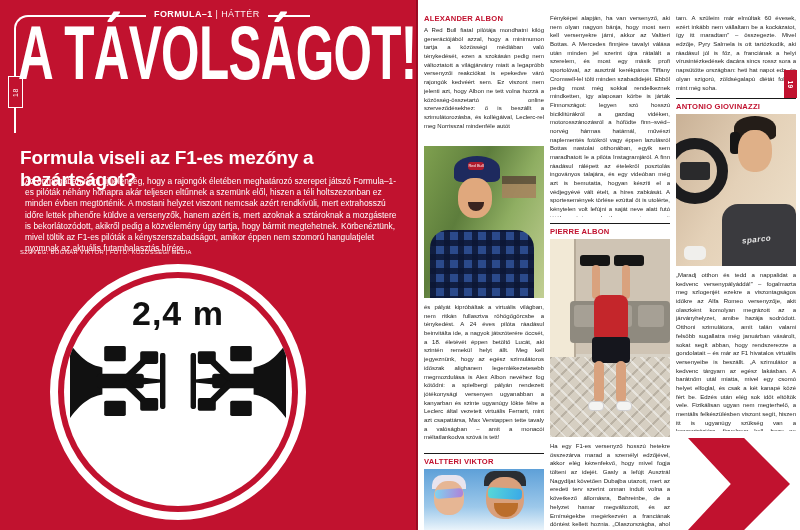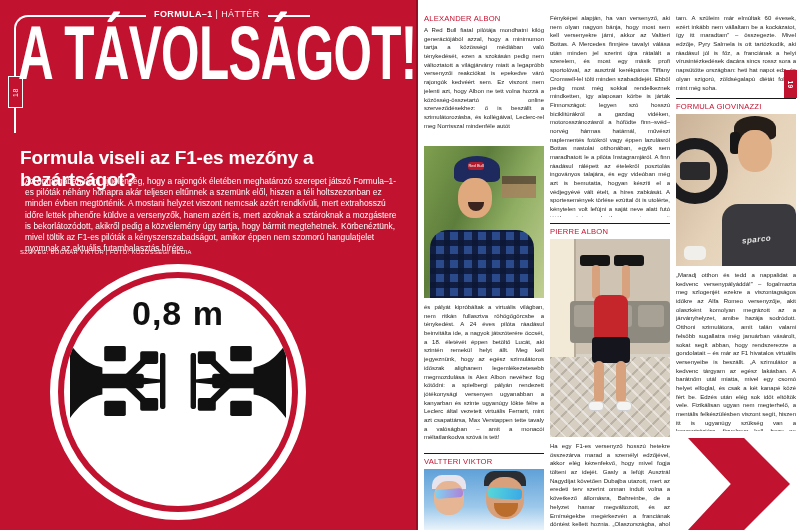--- a/index.html
+++ b/index.html
@@ -39,21 +39,21 @@
   .sign-cars{width:216px;height:92px;margin-top:2px;}
 
   
   .gutter{position:absolute;left:416px;top:0;width:9px;height:530px;
     background:linear-gradient(90deg,rgba(60,0,10,.35),rgba(0,0,0,.08) 45%,rgba(0,0,0,0));pointer-events:none;}
 
   
   .right-page{position:absolute;left:418px;top:0;width:382px;height:530px;background:#fff;
     padding:14px 4px 0 6px;display:flex;gap:6px;}
   .col{width:120px;display:flex;flex-direction:column;}
-  .colhead{color:var(--red);font-size:7.6px;font-weight:normal;letter-spacing:.2px;margin-bottom:3px;}
+  .colhead{color:var(--red);font-size:7.6px;font-weight:bold;letter-spacing:.2px;margin-bottom:3px;}
   .colhead.ruled{border-top:1.5px solid #1a1a1a;padding-top:3px;margin-top:2px;}
   .body{font-size:6px;line-height:1.45;text-align:justify;color:var(--ink);overflow:hidden;}
   .h118{height:116px;margin-bottom:4px;}
   .h146{height:144px;margin-bottom:4px;}
   .h205{height:203px;margin-bottom:4px;}
   .h80{height:78px;margin-bottom:4px;}
   .h160{height:160px;}
   .grow{flex:1;}
   .photo{position:relative;overflow:hidden;margin-bottom:5px;flex-shrink:0;}
 
@@ -136,21 +136,21 @@
     </div>
     <h1 class="title">
       <span class="t2">A TÁVOLSÁGOT!</span>
     </h1>
     <h2 class="subtitle">Formula viseli az F1-es mezőny a bezártságot?</h2>
     <p class="lead">Az önmagában nem új jelenség, hogy a rajongók életében meghatározó szerepet játszó Formula–1-es pilóták néhány hónapra akár teljesen eltűnnek a szemünk elől, hiszen a téli holtszezonban ez minden évben megtörténik. A mostani helyzet viszont nemcsak azért rendkívüli, mert extrahosszú időre lettek pihenőre küldve a versenyzők, hanem azért is, mert azoknak a sztároknak a mozgástere is bekorlátozódott, akikről pedig a közvélemény úgy tartja, hogy bármit megtehetnek. Körbenéztünk, mivel töltik az F1-es pilóták a kényszerszabadságot, amikor éppen nem szomorú hangulatjelet nyomnak az aktuális futamhalasztás hírére.</p>
     <p class="byline">SZÖVEG: BOGNÁR VIKTOR | FOTÓ: KÖZÖSSÉGI MÉDIA</p>
 
     <div class="sign">
       <div class="sign-inner">
-        <div class="sign-distance">0,8 m</div>
+        <div class="sign-distance">2,4 m</div>
         <svg class="sign-cars" viewBox="0 0 240 90" xmlns="http://www.w3.org/2000/svg">
           <defs>
             <g id="car" fill="#111">
               <path d="M0,4 C14,22 22,27 36,30 L36,60 C22,63 14,68 0,86 Z"></path>
               <rect x="30" y="37" width="52" height="16" rx="3"></rect>
               <rect x="38" y="6" width="24" height="17" rx="2"></rect>
               <rect x="38" y="67" width="24" height="17" rx="2"></rect>
               <polygon points="58,41 84,16 89,21 64,46"></polygon>
               <polygon points="58,49 84,74 89,69 64,44"></polygon>
               <rect x="78" y="12" width="20" height="14" rx="2"></rect>
@@ -213,21 +213,21 @@
         <div class="gasly-leg" style="left:44px;"></div>
         <div class="gasly-leg" style="left:66px;"></div>
         <div class="gasly-shoe" style="left:38px;"></div>
         <div class="gasly-shoe" style="left:66px;"></div>
       </div>
       <p class="body grow">Ha egy F1-es versenyző hosszú hetekre összezárva marad a személyi edzőjével, akkor elég kézenfekvő, hogy mivel fogja tölteni az idejét. Gasly a lefújt Ausztrál Nagydíjat követően Dubajba utazott, mert az eredeti terv szerint onnan indult volna a következő állomásra, Bahreinbe, de a helyzet hamar megváltozott, és az Emírségekbe megérkezvén a franciának döntést kellett hoznia. „Olaszországba, ahol élek, nem mehet-</p>
     </div>
 
     <div class="col col3">
       <p class="body h80">tam. A szüleim már elmúltak 60 évesek, ezért inkább nem vállaltam be a kockázatot, így itt maradtam” – összegezte. Mivel edzője, Pyry Salmela is ott tartózkodik, aki ráadásul jól is főz, a franciának a helyi vírusintézkedések dacára sincs rossz sora a napsütötte országban: heti hat napot edz, és olyan szigorú, zöldségalapú diétát folytat, mint még soha.</p>
-      <h3 class="colhead ruled">FORMULA GIOVINAZZI</h3>
+      <h3 class="colhead ruled">ANTONIO GIOVINAZZI</h3>
       <div class="photo photo-gio">
         <div class="gio-wheel"></div>
         <div class="gio-wheel-hub"></div>
         <div class="gio-hair"></div>
         <div class="gio-headphone"></div>
         <div class="gio-face"></div>
         <div class="gio-torso"></div>
         <div class="gio-shirt-text">sparco</div>
         <div class="gio-glove"></div>
       </div>

